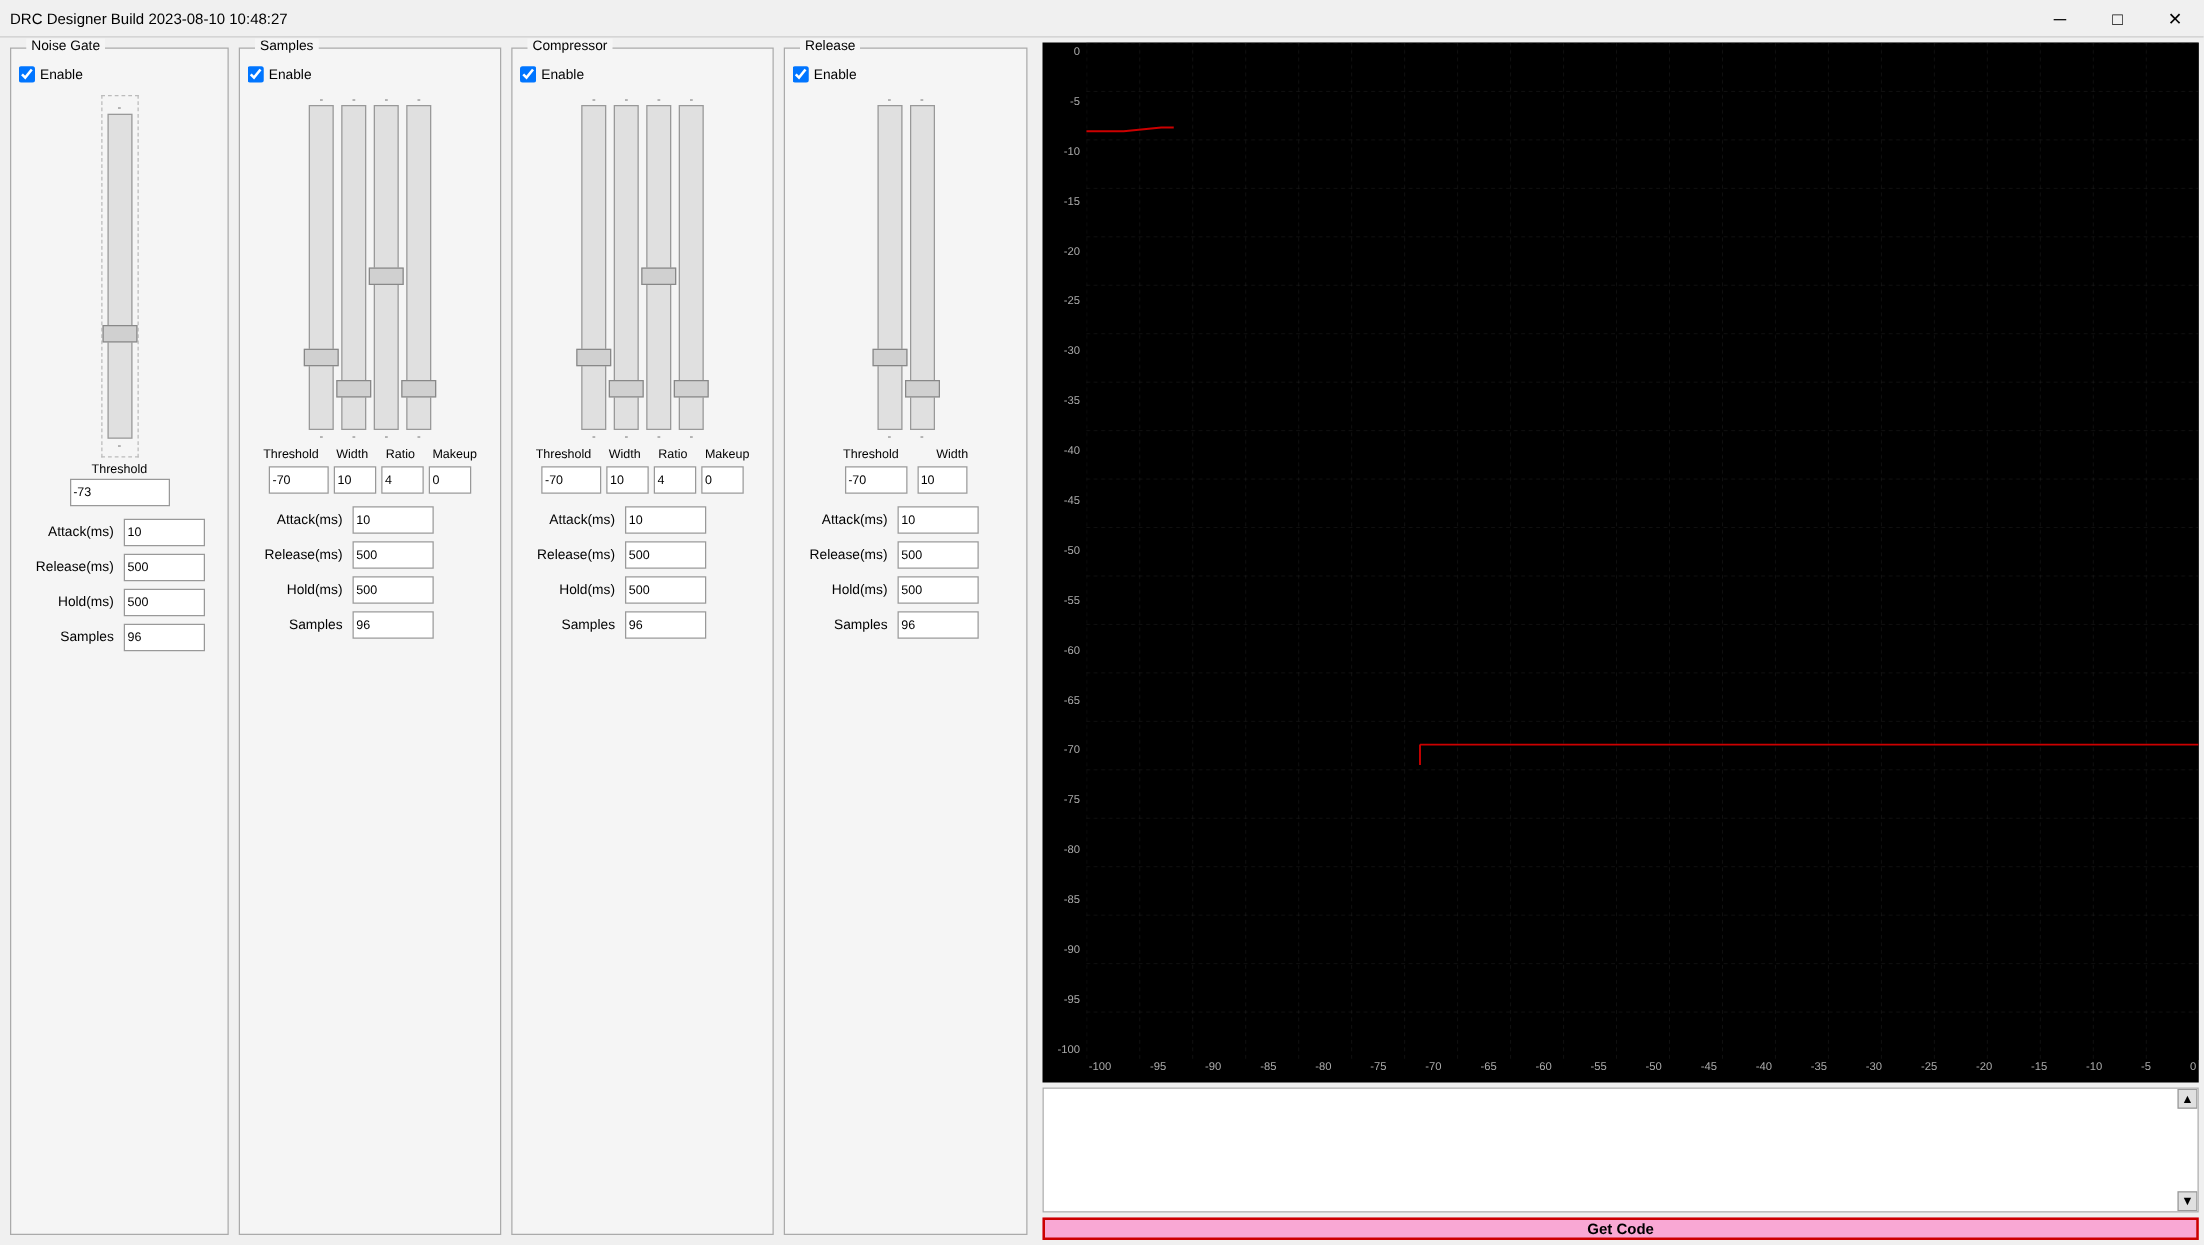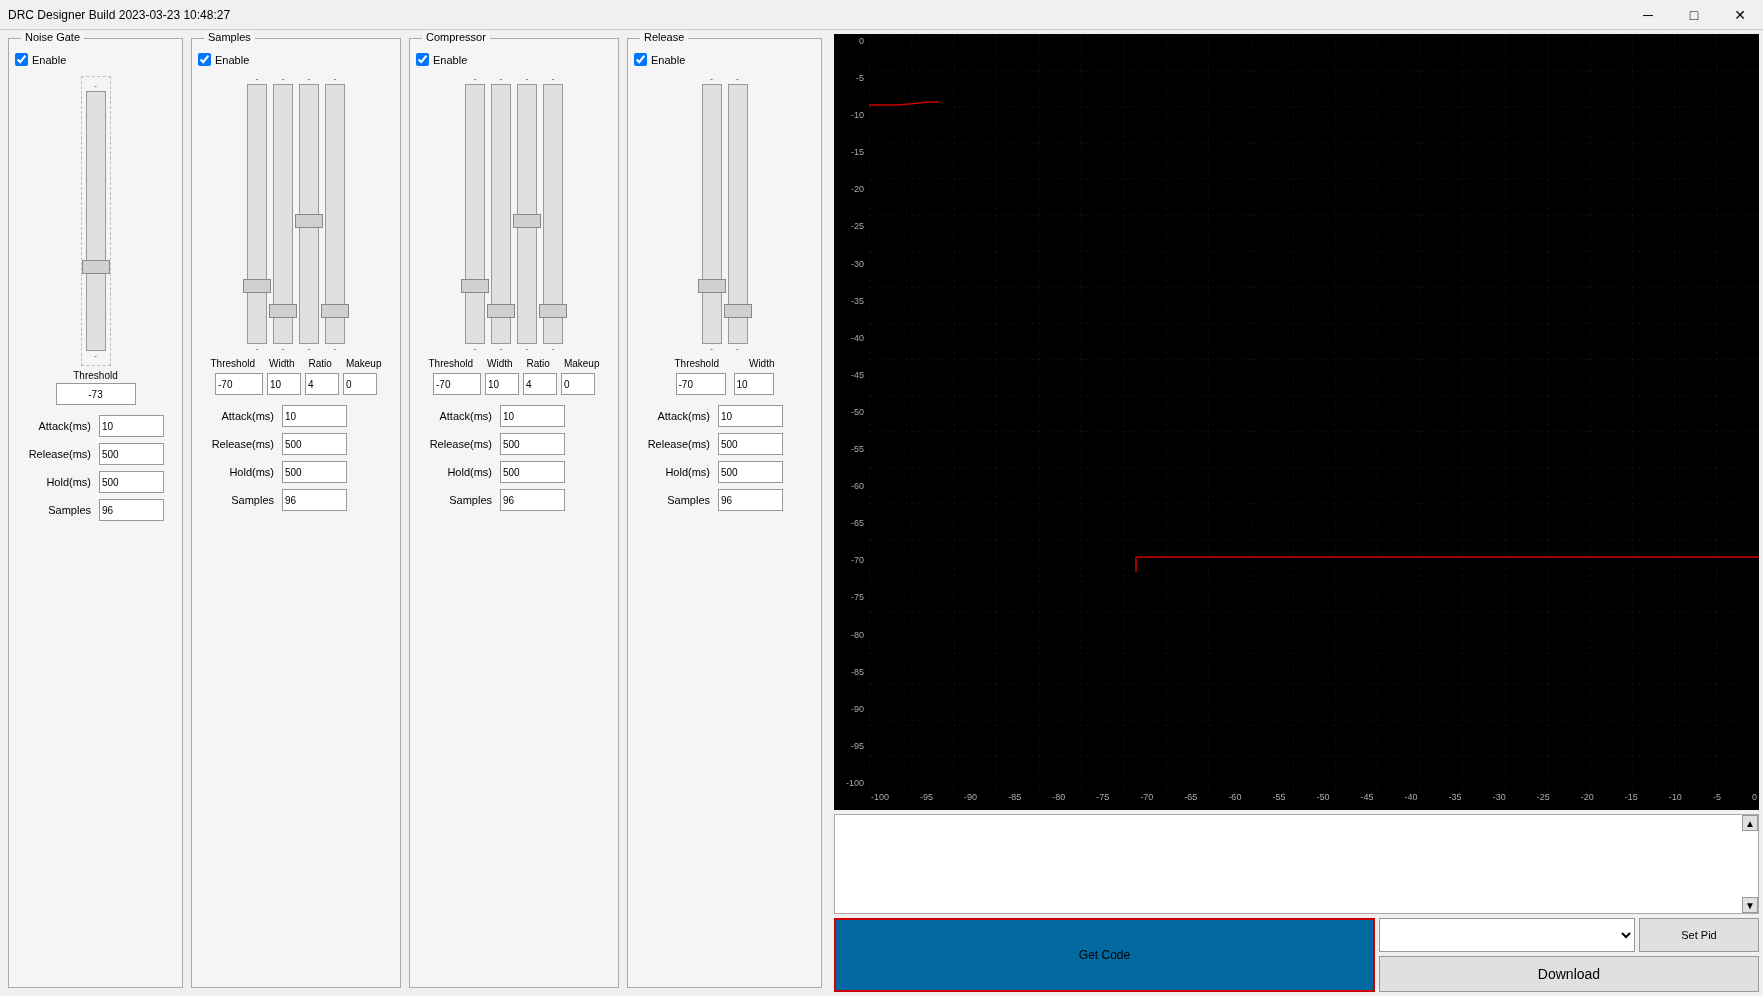--- a/index.html
+++ b/index.html
@@ -175,25 +175,25 @@
       border: 1px solid #aaa;
       height: 100px;
       margin-top: 4px;
       position: relative;
       overflow: hidden;
     }
 
     .get-code-btn {
       flex: 1;
       height: 34px;
-      background: #0369a1;
+      background: #f9a8d4;
       border: 2px solid #cc0000;
       cursor: pointer;
       font-size: 12px;
-      font-weight: normal;
+      font-weight: bold;
     }
 
     .dropdown-select {
       height: 34px;
       width: 120px;
       border: 1px solid #999;
       background: #fff;
       font-size: 11px;
       cursor: pointer;
     }
@@ -304,21 +304,21 @@
       display: flex;
       align-items: center;
       justify-content: center;
       font-size: 10px;
     }
   </style>
 </head>
 <body>
 
 <div class="title-bar">
-  <span class="title-bar-text">DRC Designer  Build 2023-03-23  10:48:27</span>
+  <span class="title-bar-text">DRC Designer  Build 2023-08-10  10:48:27</span>
   <div class="title-bar-controls">
     <button class="title-bar-btn">─</button>
     <button class="title-bar-btn">□</button>
     <button class="title-bar-btn close">✕</button>
   </div>
 </div>
 
 <div class="main-content">
 
   <div class="left-panels">
@@ -335,21 +335,21 @@
           <span style="font-size:9px;color:#666;">-</span>
           <div class="slider-track" style="height:260px;">
             <div class="slider-thumb" style="top:65%;"></div>
           </div>
           <span style="font-size:9px;color:#666;">-</span>
         </div>
       </div>
 
       <div style="text-align:center;margin-top:4px;">
         <div style="font-size:10px;">Threshold</div>
-        <input type="text" class="param-input param-input-wide" style="width: 80px; margin-top: 2px; text-align: center;" value="-73">
+        <input type="text" class="param-input param-input-wide" style="width: 80px; margin-top: 2px;" value="-73">
       </div>
 
       <div style="margin-top:10px;">
         <div class="param-row">
           <span class="param-label">Attack(ms)</span>
           <input type="text" class="param-input param-input-wide" value="10" style="">
         </div>
         <div class="param-row">
           <span class="param-label">Release(ms)</span>
           <input type="text" class="param-input param-input-wide" value="500" style="">
@@ -644,26 +644,17 @@
       <div class="scroll-up">▲</div>
       <div class="scroll-down">▼</div>
     </div>
 
     <div style="margin-top:4px;display:flex;gap:4px;">
 
       <div style="flex:1;display:flex;flex-direction:column;gap:4px;">
         <button class="get-code-btn">Get Code</button>
       </div>
 
-      <div style="display:flex;flex-direction:column;gap:4px;width:380px;">
-        <div style="display:flex;gap:4px;">
-          <select class="dropdown-select" style="flex:1;">
-            <option></option>
-          </select>
-          <button class="set-pid-btn" style="width:120px;">Set Pid</button>
-        </div>
-        <button class="download-btn" style="height:36px;width:100%;">Download</button>
-      </div>
     </div>
 
   </div>
 
 </div>
 
 </body></html>

